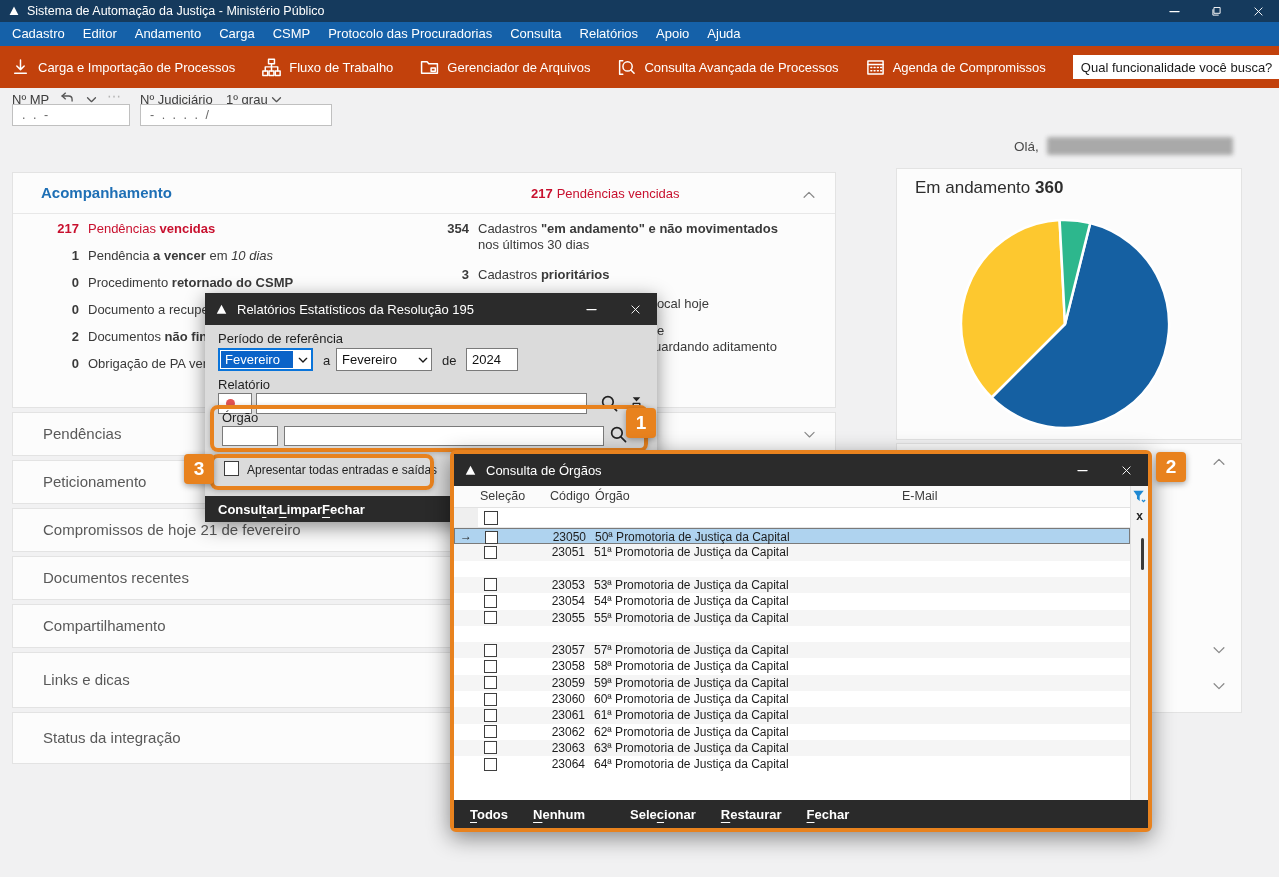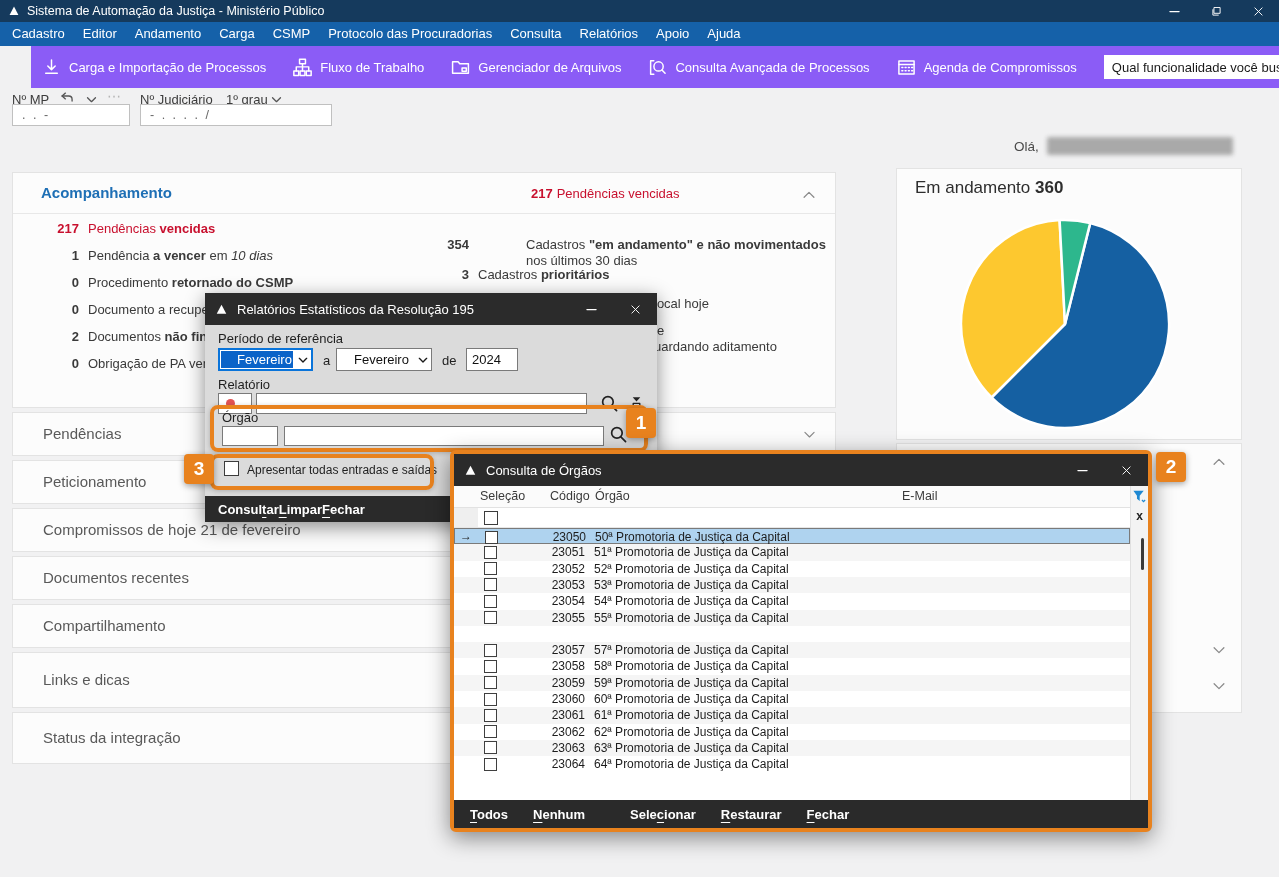--- a/index.html
+++ b/index.html
@@ -8,21 +8,21 @@
   #app { position:relative; width:1279px; height:877px; background:#F1F1F2; overflow:hidden; }
   svg.icon { display:block; }
 
   
   .titlebar { position:absolute; top:0; left:0; right:0; height:22px; background:#153A5D; color:#fff;
               display:flex; align-items:center; gap:7px; padding-left:8px; font-size:12.5px; }
   .win-controls { margin-left:auto; display:flex; }
   .win-btn { width:42px; height:22px; display:flex; align-items:center; justify-content:center; color:#fff; }
   .menubar { position:absolute; top:22px; left:0; right:0; height:24px; background:#1561A9; display:flex; align-items:center; padding:0 3px; }
   .menu-item { color:#fff; font-size:13px; padding:0 9px; line-height:24px; white-space:nowrap; }
-  .toolbar { position:absolute; top:46px; left:0; right:0; height:42px; background:#8b5cf6; display:flex; align-items:center; padding:0 11px;margin-left:31px; }
+  .toolbar { position:absolute; top:46px; left:0; right:0; height:42px; background:#c2410c; display:flex; align-items:center; padding:0 11px; }
   .tb-item { display:flex; align-items:center; gap:8px; color:#fff; font-size:13px; margin-right:27px; white-space:nowrap; }
   .tb-search { margin-left:auto; }
   input.search { width:216px; height:24px; border:none; padding:0 8px; font-size:13px; font-family:inherit; color:#111; outline:none; }
   input.search::placeholder { color:#1a1a1a; opacity:1; }
 
   
   .subbar { position:absolute; top:88px; left:0; right:0; height:44px; background:#F1F1F2; }
   .sb-label { position:absolute; font-size:13px; color:#3c3c3c; white-space:nowrap; }
   .sb-ico { position:absolute; color:#555; }
   .sb-dots { position:absolute; color:#b5b5b5; font-size:14px; letter-spacing:1px; }
@@ -51,21 +51,21 @@
   .dialog { position:absolute; box-shadow:0 5px 18px rgba(0,0,0,.45); }
   .dlg-titlebar { position:absolute; top:0; left:0; right:0; height:32px; background:#2B2B2B; color:#fff;
                   display:flex; align-items:center; gap:9px; padding-left:10px; font-size:13px; }
   .dlg-btns { margin-left:auto; display:flex; height:32px; }
   .dlg-btn { width:44px; display:flex; align-items:center; justify-content:center; color:#fff; }
   .dlg-label { position:absolute; font-size:13px; color:#1f1f1f; white-space:nowrap; }
   .tinput { position:absolute; background:#fff; border:1px solid #7a7a7a; font-size:13px; color:#111;
             display:flex; align-items:center; padding:0 5px; }
   .sel { position:absolute; height:23px; background:#fff; border:1px solid #7a7a7a; display:flex; align-items:stretch; font-size:13px; }
   .sel.focus { border:2px solid #0A74DA; }
-  .sel-val { flex:1; display:flex; align-items:center; padding:0 16px; margin:1px; color:#111; white-space:nowrap; overflow:hidden; }
+  .sel-val { flex:1; display:flex; align-items:center; padding:0 4px; margin:1px; color:#111; white-space:nowrap; overflow:hidden; }
   .sel-val.hl { background:#0A63C8; color:#fff; }
   .sel-chev { width:17px; display:flex; align-items:center; justify-content:center; color:#1a1a1a; }
   .ico-dark { position:absolute; color:#222; }
   .reddot { width:9px; height:9px; border-radius:50%; background:#E25353; margin-left:2px; }
   .checkbox { position:absolute; width:15px; height:15px; background:#fff; border:1.6px solid #3c3c3c; }
   .orange-box { position:absolute; border:4px solid #E8821E; border-radius:8px; pointer-events:none;
                 box-shadow:0 1px 5px rgba(0,0,0,.22); z-index:5; }
   .callout { position:absolute; width:30px; height:30px; background:#E8821E; color:#fff; font-weight:bold; font-size:19px;
              display:flex; align-items:center; justify-content:center; border-radius:4px; box-shadow:0 2px 6px rgba(0,0,0,.35); z-index:45; }
   .dlg-bottombar { position:absolute; left:0; right:0; bottom:0; background:#2A2A2A; display:flex; align-items:center;
@@ -259,21 +259,21 @@
         <div class="stat-row" style="top: 156px; left: 22px;">
           <span class="num">2</span>
           <span class="txt" style="max-width:300px">Documentos <b>não finalizados</b></span>
         </div>
         <div class="stat-row" style="top: 183px; left: 22px;">
           <span class="num">0</span>
           <span class="txt" style="max-width:300px">Obrigação de PA vencida</span>
         </div>
       </div>
     <div id="stats-right">
-        <div class="stat-row" style="top: 64px; left: 412px; gap: 48px;">
+        <div class="stat-row" style="top: 48px; left: 412px;">
           <span class="num">354</span>
           <span class="txt" style="max-width:310px">Cadastros <b>"em andamento" e não movimentados</b> nos últimos 30 dias</span>
         </div>
         <div class="stat-row" style="top: 94px; left: 412px;">
           <span class="num">3</span>
           <span class="txt" style="max-width:310px">Cadastros <b>prioritários</b></span>
         </div>
       </div>
     <div id="stats-frags">
         <span class="frag" style="left: 641px; top: 123px;">local hoje</span>
@@ -493,25 +493,20 @@
           <span class="rowarrow">→</span>
           <span class="rowcb"></span>
           <span class="rowcode">23050</span>
           <span class="rowname">50ª Promotoria de Justiça da Capital</span>
         </div>
         <div class="d2-row alt" style="top: 16.3px;">
           <span class="rowcb"></span>
           <span class="rowcode">23051</span>
           <span class="rowname">51ª Promotoria de Justiça da Capital</span>
         </div>
-        <div class="d2-row" style="top: 32.6px;">
-          <span class="rowcb"></span>
-          <span class="rowcode">23052</span>
-          <span class="rowname">52ª Promotoria de Justiça da Capital</span>
-        </div>
         <div class="d2-row alt" style="top: 48.9px;">
           <span class="rowcb"></span>
           <span class="rowcode">23053</span>
           <span class="rowname">53ª Promotoria de Justiça da Capital</span>
         </div>
         <div class="d2-row" style="top: 65.2px;">
           <span class="rowcb"></span>
           <span class="rowcode">23054</span>
           <span class="rowname">54ª Promotoria de Justiça da Capital</span>
         </div>

